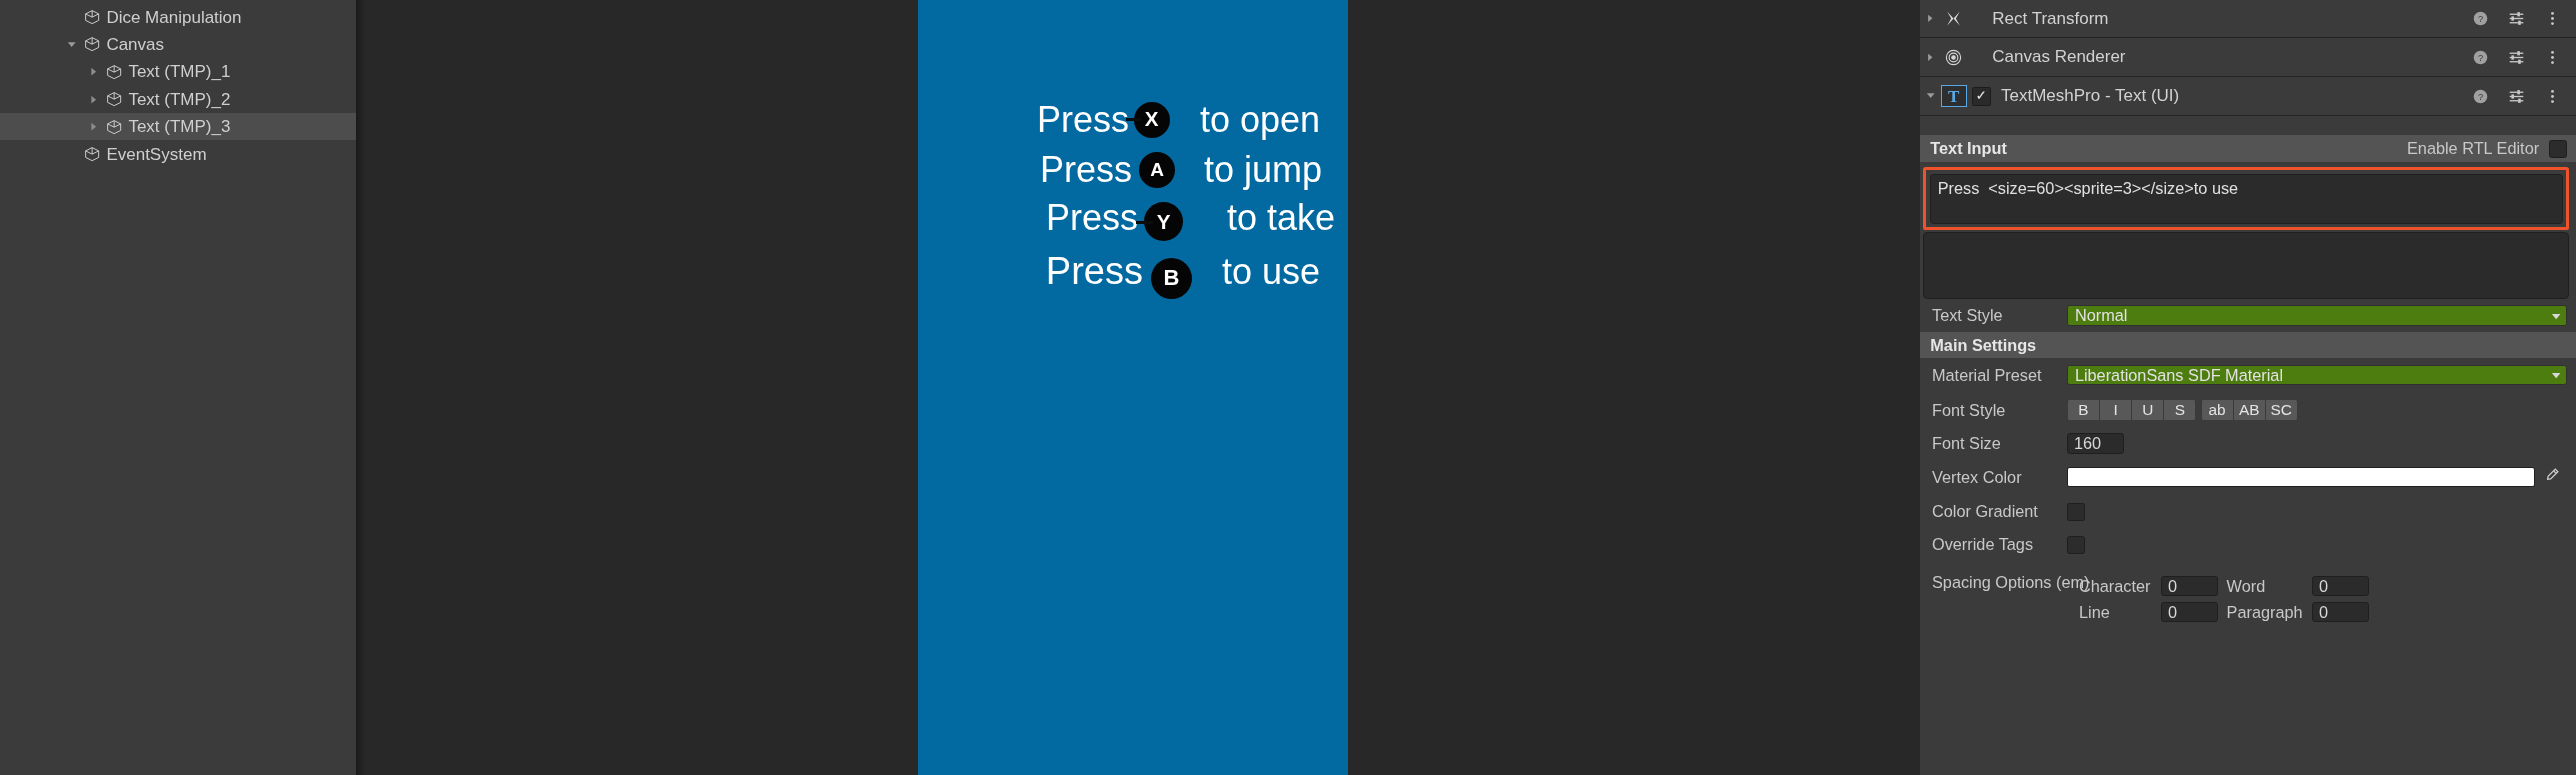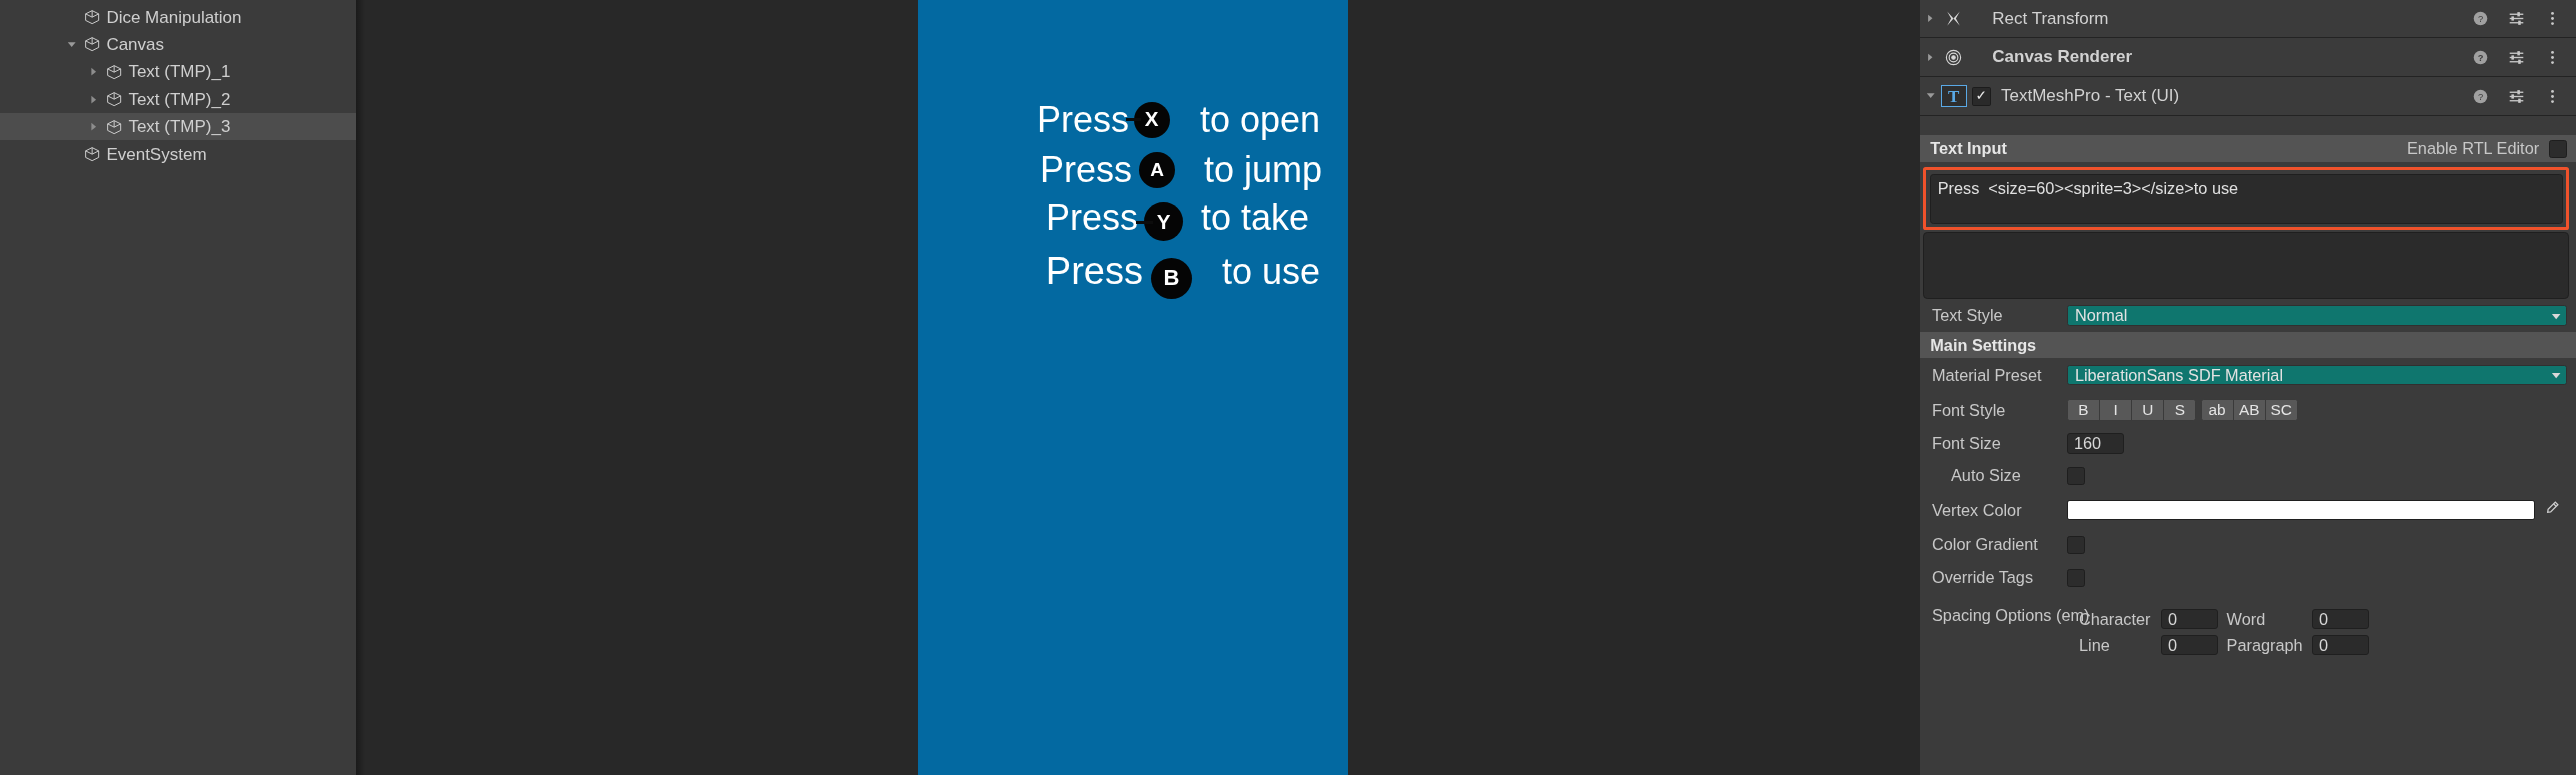--- a/index.html
+++ b/index.html
@@ -120,21 +120,21 @@
     height: 27.4px; background: #545454; display: flex; align-items: center;
     color: #e6e6e6; font-size: 16.3px; padding: 0 8.6px 0 10.3px; font-weight: bold;
   }
   .titlebar .spacer { flex: 1 1 auto; }
   .titlebar .rtl-lbl { font-weight: normal; color: #c8c8c8; margin-right: 10.3px; }
   .cbox {
     width: 18px; height: 18px; background: #2c2c2c;
     border: 0.9px solid #1e1e1e; border-radius: 2.6px; flex: 0 0 18px;
   }
   .dropdown {
-    flex: 1 1 auto; height: 20.6px; background: #0f766e;
+    flex: 1 1 auto; height: 20.6px; background: #4d7c0f;
     border: 0.9px solid #303030; border-radius: 2.6px;
     display: flex; align-items: center; padding: 0 5.1px 0 6.9px;
     color: #e2e2e2; font-size: 16.3px; margin-right: 8.6px; overflow: hidden;
   }
   .dropdown .dd-val { flex: 1 1 auto; white-space: nowrap; overflow: hidden; }
   .objfield {
     flex: 1 1 auto; height: 22px; background: #2b2b2b;
     border: 0.9px solid #1f1f1f; border-radius: 2.6px;
     display: flex; align-items: center; padding: 0 0 0 2.6px;
     color: #e2e2e2; font-size: 16.3px; margin-right: 8.6px; overflow: hidden;
@@ -226,21 +226,21 @@
     </div>
 
     <div class="prompt" style="top:192px; height:51px;">
       <span class="press" style="width:220px;">Press</span>
       <span class="btn-slot" style="width:51px;">
         <span class="dash" style="left:-1.7px; width:17px; top:27.4px;"></span>
         <span class="btn-circle" style="width:39px;height:39px;font-size:20.6px;margin-top:8.6px;">
           <span>Y</span>
         </span>
       </span>
-      <span class="action" style="margin-left:12px;">to take</span>
+      <span class="action" style="margin-left:38px;">to take</span>
     </div>
 
     <div class="prompt" style="top:244px; height:55px;">
       <span class="press" style="width:225px; font-size:38px;">Press</span>
       <span class="btn-slot" style="width:57px;">
         <span class="btn-circle" style="width:41px;height:41px;font-size:22px;margin-top:13.7px;">
           <span>B</span>
         </span>
       </span>
       <span class="action" style="margin-left:22px;">to use</span>
@@ -372,21 +372,21 @@
           <span class="tool-ic">
             <svg width="17" height="17" viewBox="0 0 20 20">
                 <circle cx="10" cy="4" r="1.7" fill="#c8c8c8"></circle>
                 <circle cx="10" cy="10" r="1.7" fill="#c8c8c8"></circle>
                 <circle cx="10" cy="16" r="1.7" fill="#c8c8c8"></circle>
               </svg>
           </span>
         </span>
       </div>
 
-      <div class="comp-header" style="height:39px;font-weight:bold;">
+      <div class="comp-header" style="height:39px;">
         <span class="comp-foldout">
           <svg width="8.6" height="8.6" viewBox="0 0 12 12">
               <path d="M3 1 L9 6 L3 11 Z" fill="#9a9a9a"></path>
             </svg>
         </span>
         <span class="comp-icon">
           <svg width="19" height="19" viewBox="0 0 24 24" fill="none" stroke="#d8d8d8" stroke-width="1.4">
             <circle cx="12" cy="12" r="9"></circle>
               <circle cx="12" cy="12" r="5.5"></circle>
               <circle cx="12" cy="12" r="2.2" fill="#d8d8d8"></circle>
@@ -511,24 +511,20 @@
           <span class="sbtn">AB</span>
           <span class="sbtn last">SC</span>
         </span>
       </div>
 
       <div class="row" style="height:31px;">
         <span class="lbl">Font Size</span>
         <span class="numfield">160</span>
       </div>
 
-      <div class="row" style="height:33px;">
-        <span class="lbl sub">Auto Size</span>
-        <span class="cbox"></span>
-      </div>
 
       <div class="row" style="height:36px;">
         <span class="lbl">Vertex Color</span>
         <span class="colorfield">
           <span class="swatch"></span>
         </span>
         <span class="eyed" style="width:24px;margin-right:8.6px;">
           <svg width="17" height="17" viewBox="0 0 20 20" fill="none" stroke="#cfcfcf" stroke-width="1.5">
             <path d="M14.5 2.5 L17.5 5.5 L9 14 L5.5 14.5 L6 11 Z"></path>
             <path d="M12.5 4.5 L15.5 7.5"></path>

